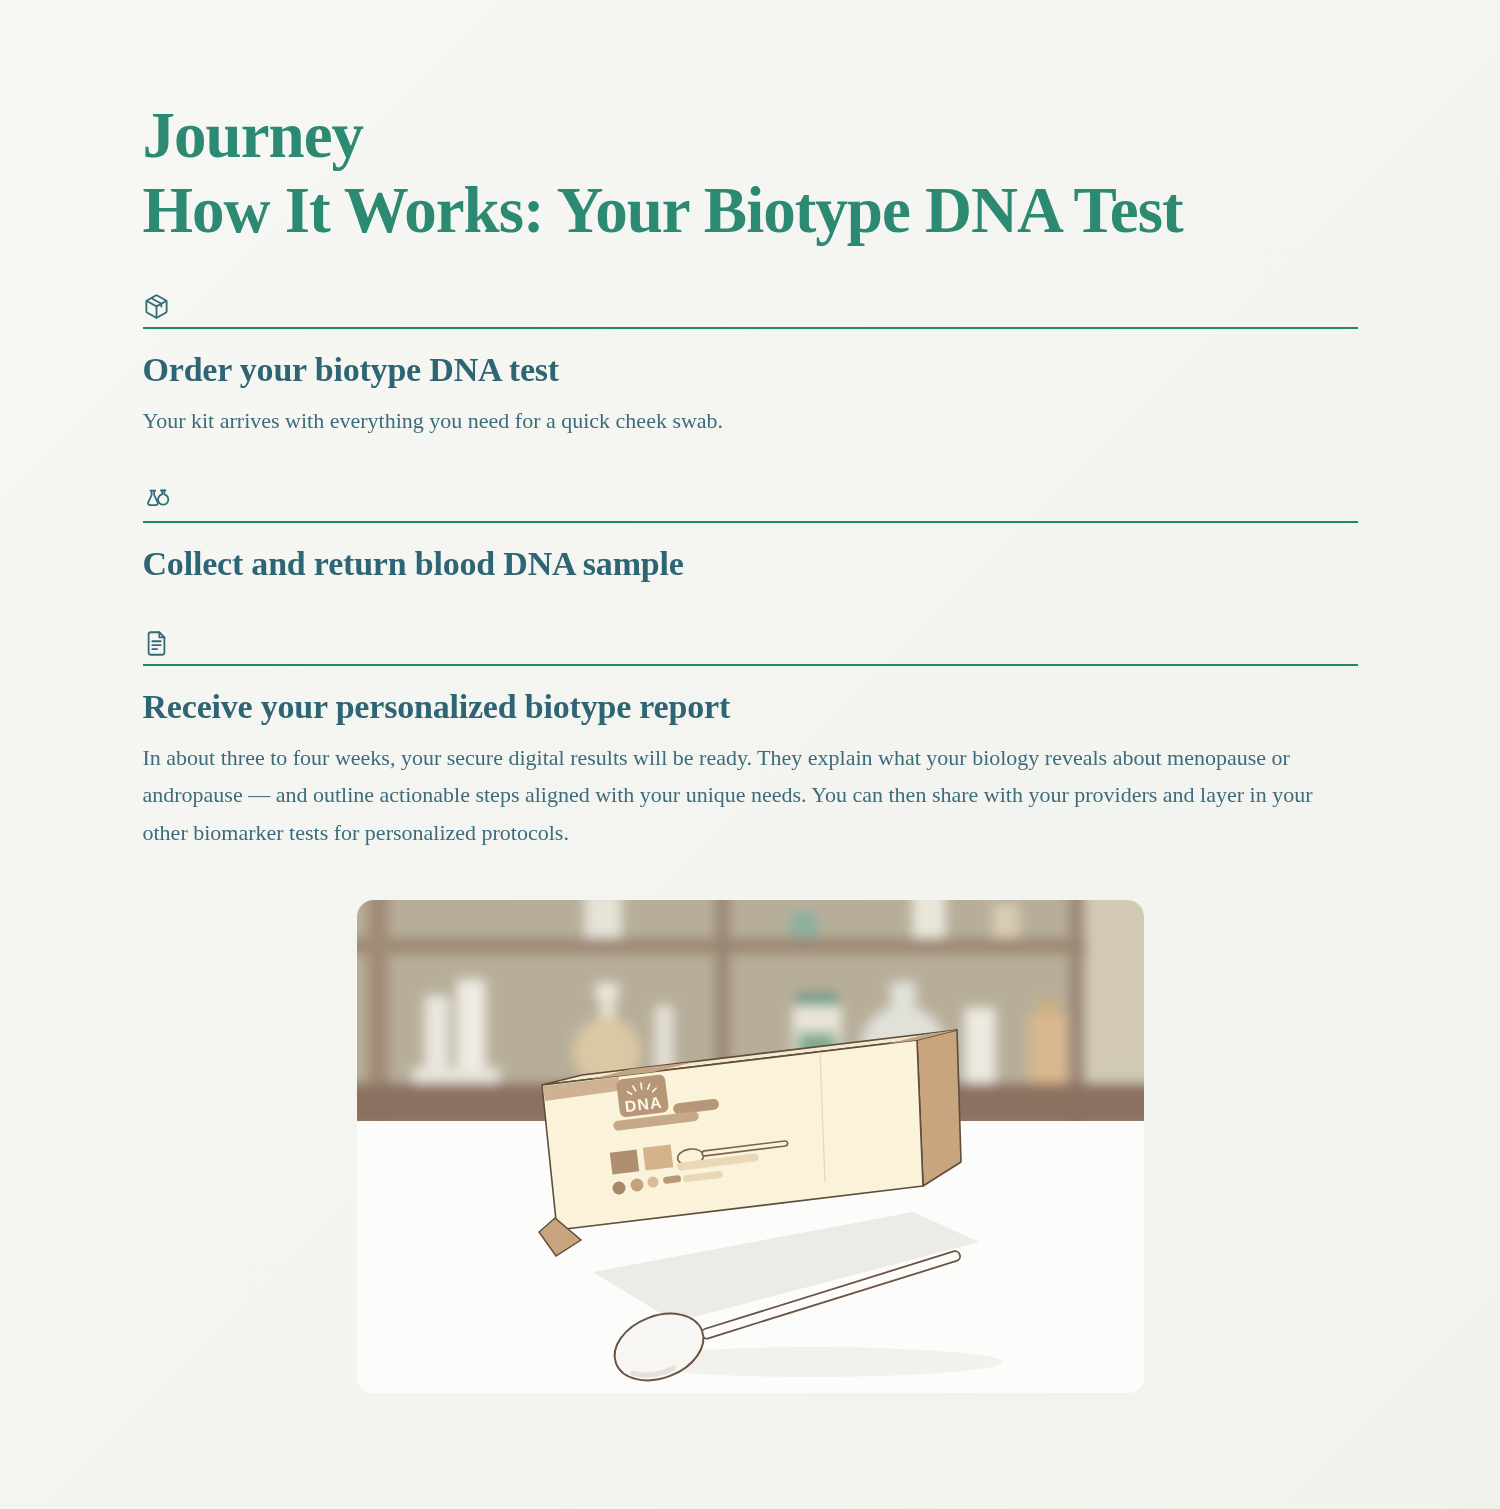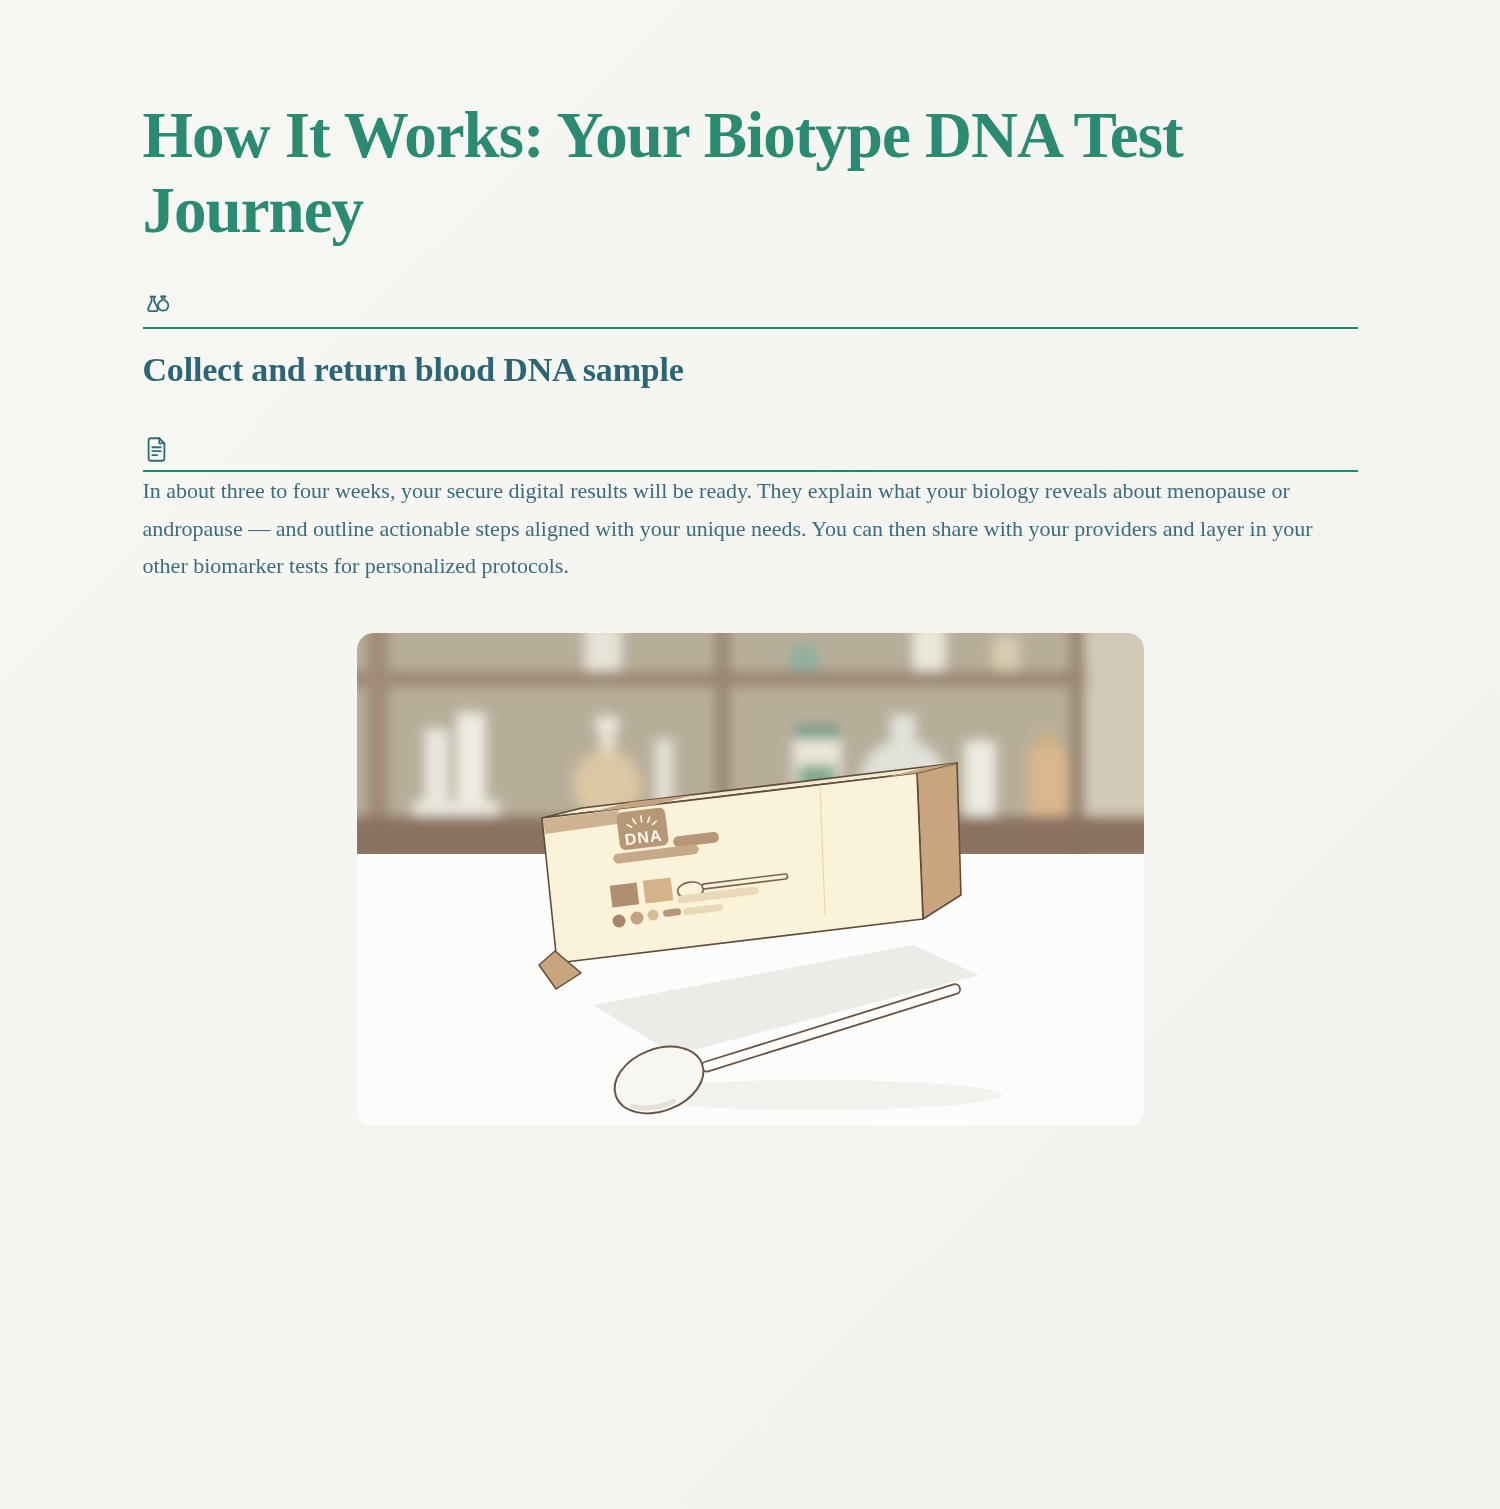--- a/index.html
+++ b/index.html
@@ -55,24 +55,35 @@
     background: #fbfbfa;
   }
   .illustration-card svg { display: block; width: 787px; height: 493px; }
 </style>
 </head>
 <body>
 
 <div class="container">
 
   <h1 class="page-title">
+      <span class="title-line">Journey</span>
       <span class="title-line">How It Works: Your Biotype DNA Test</span>
-      <span class="title-line">Journey</span>
     </h1>
 
+  <div class="step">
+    <svg class="step-icon" width="27" height="27" viewBox="0 0 24 24" fill="none" stroke="#336b77" stroke-width="1.6" stroke-linecap="round" stroke-linejoin="round">
+      <path d="M21 16.5v-9a1 1 0 0 0-.5-.87l-7.9-4.44a1.2 1.2 0 0 0-1.2 0L3.5 6.63A1 1 0 0 0 3 7.5v9a1 1 0 0 0 .5.87l7.9 4.44a1.2 1.2 0 0 0 1.2 0l7.9-4.44a1 1 0 0 0 .5-.87z"></path>
+      <path d="M3.3 7.1l8.7 4.8 8.7-4.8"></path>
+      <path d="M12 11.9V22"></path>
+      <path d="M7.6 4.6l8.7 4.9v2.6"></path>
+    </svg>
+    <hr class="divider">
+    <h2 class="step-heading">Order your biotype DNA test</h2>
+    <p class="step-body">Your kit arrives with everything you need for a quick cheek swab.</p>
+  </div>
 
   <div class="step">
     <svg class="step-icon" width="30" height="27" viewBox="0 0 26 24" fill="none" stroke="#336b77" stroke-width="1.6" stroke-linecap="round" stroke-linejoin="round">
       <path d="M6.2 3.2h4.4"></path>
       <path d="M7.3 3.2v4L4.3 13.6c-.5 1.2.3 2.5 1.6 2.5h5.2c1.3 0 2.1-1.3 1.6-2.5L9.6 7.2v-4"></path>
       <path d="M15.6 3h4"></path>
       <path d="M16.6 3v3.6a4.6 4.6 0 1 0 2 0V3"></path>
     </svg>
     <hr class="divider">
     <h2 class="step-heading">Collect and return blood DNA sample</h2>
@@ -80,20 +91,21 @@
 
   <div class="step">
     <svg class="step-icon" width="27" height="27" viewBox="0 0 24 24" fill="none" stroke="#336b77" stroke-width="1.6" stroke-linecap="round" stroke-linejoin="round">
       <path d="M14.5 2H7a2 2 0 0 0-2 2v16a2 2 0 0 0 2 2h10a2 2 0 0 0 2-2V6.5z"></path>
       <path d="M14.5 2v4.5H19"></path>
       <line x1="8.3" y1="10" x2="15.7" y2="10"></line>
       <line x1="8.3" y1="13.5" x2="15.7" y2="13.5"></line>
       <line x1="8.3" y1="17" x2="12.5" y2="17"></line>
     </svg>
     <hr class="divider">
+    <h2 class="step-heading">Receive your personalized biotype report</h2>
     <p class="step-body">In about three to four weeks, your secure digital results will be ready. They explain what your biology reveals about menopause or andropause — and outline actionable steps aligned with your unique needs. You can then share with your providers and layer in your other biomarker tests for personalized protocols.</p>
   </div>
 
   <div class="illustration-card">
     <svg viewBox="0 0 787 493">
       <defs>
         <filter id="bgblur" x="-10%" y="-10%" width="120%" height="120%">
           <feGaussianBlur stdDeviation="6"></feGaussianBlur>
         </filter>
         <clipPath id="cardclip">

